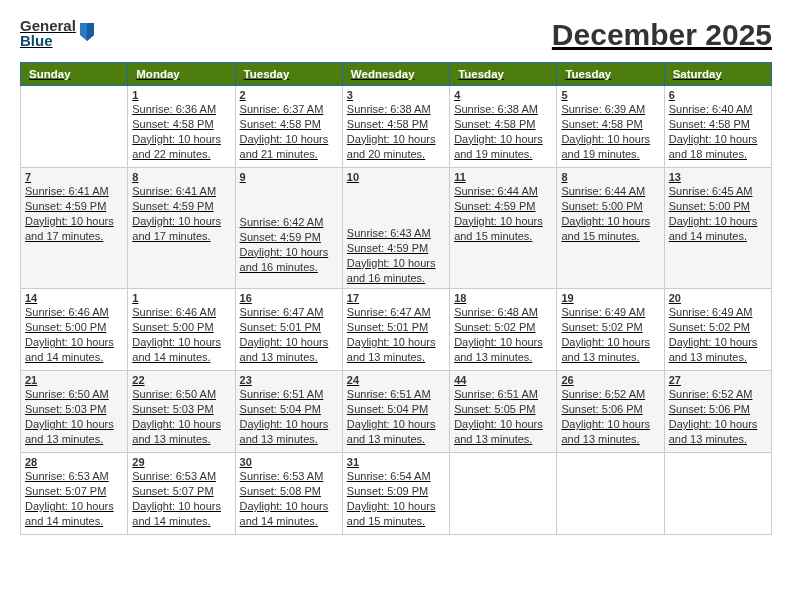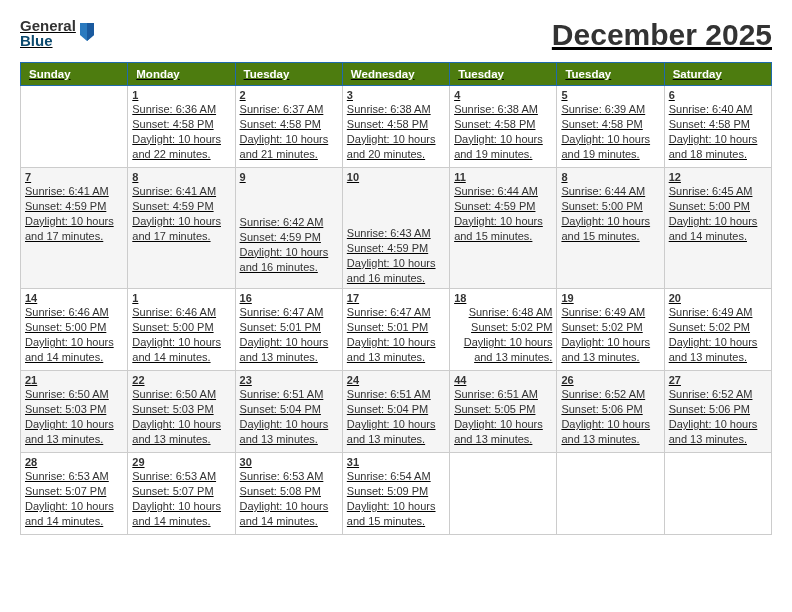--- a/index.html
+++ b/index.html
@@ -216,21 +216,21 @@
 and 15 minutes.</div>
           </td>
           <td>
             <span class="day-num">8</span>
             <div class="day-info" style="white-space: pre-line;">Sunrise: 6:44 AM
 Sunset: 5:00 PM
 Daylight: 10 hours
 and 15 minutes.</div>
           </td>
           <td>
-            <span class="day-num">12</span>
+            <span class="day-num">13</span>
             <div class="day-info" style="white-space: pre-line;">Sunrise: 6:45 AM
 Sunset: 5:00 PM
 Daylight: 10 hours
 and 14 minutes.</div>
           </td>
         </tr>
         <tr>
           <td>
             <span class="day-num">14</span>
             <div class="day-info" style="white-space: pre-line;">Sunrise: 6:46 AM
@@ -254,21 +254,21 @@
           </td>
           <td>
             <span class="day-num">17</span>
             <div class="day-info" style="white-space: pre-line;">Sunrise: 6:47 AM
 Sunset: 5:01 PM
 Daylight: 10 hours
 and 13 minutes.</div>
           </td>
           <td>
             <span class="day-num">18</span>
-            <div class="day-info" style="white-space: pre-line; text-align: right;">Sunrise: 6:48 AM
+            <div class="day-info" style="white-space: pre-line;">Sunrise: 6:48 AM
 Sunset: 5:02 PM
 Daylight: 10 hours
 and 13 minutes.</div>
           </td>
           <td>
             <span class="day-num">19</span>
             <div class="day-info" style="white-space: pre-line;">Sunrise: 6:49 AM
 Sunset: 5:02 PM
 Daylight: 10 hours
 and 13 minutes.</div>

